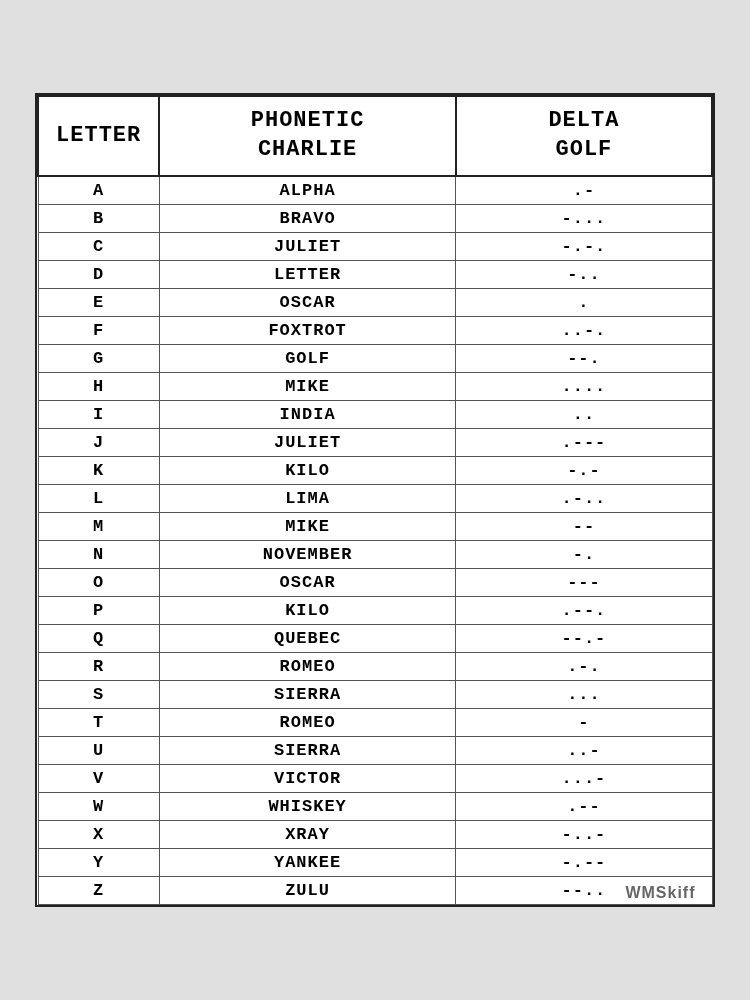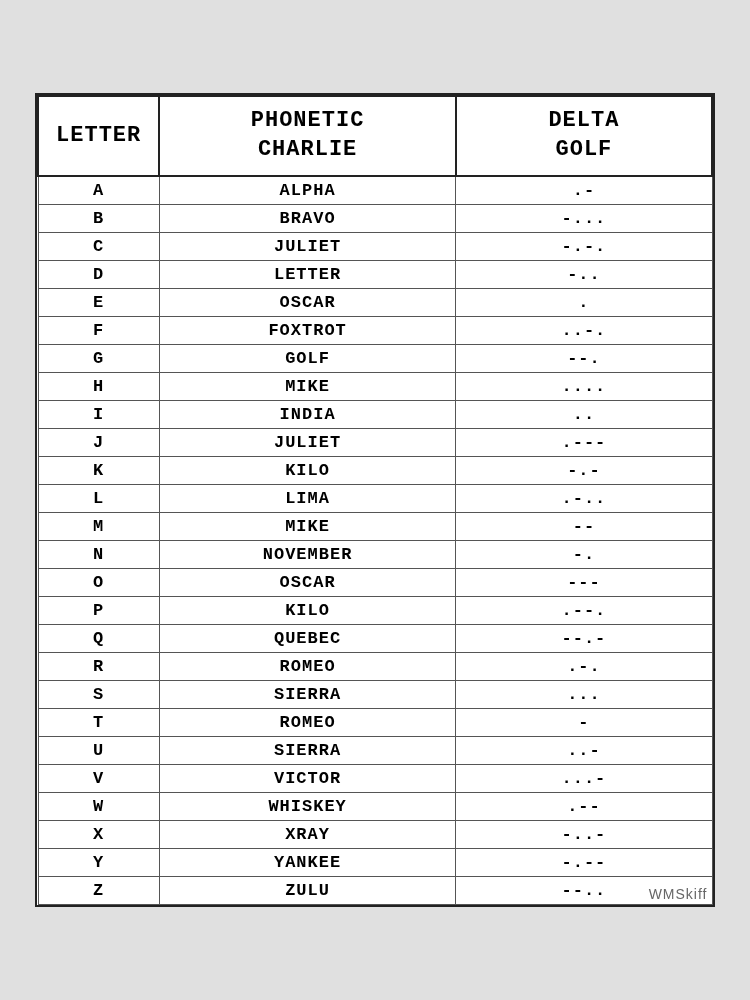--- a/index.html
+++ b/index.html
@@ -63,25 +63,25 @@
       width: 38%;
     }
 
     .watermark-cell {
       position: relative;
     }
 
     .watermark-text {
       position: absolute;
       bottom: 2px;
-      right: 4px;
-      font-size: 14px;
+      right: 16px;
+      font-size: 16px;
       color: #666;
       font-family: Arial, sans-serif;
-      font-weight: normal;
+      font-weight: bold;
     }
   </style>
 </head>
 <body>
 
 <div class="card">
   <table>
     <thead>
       <tr>
         <th>

